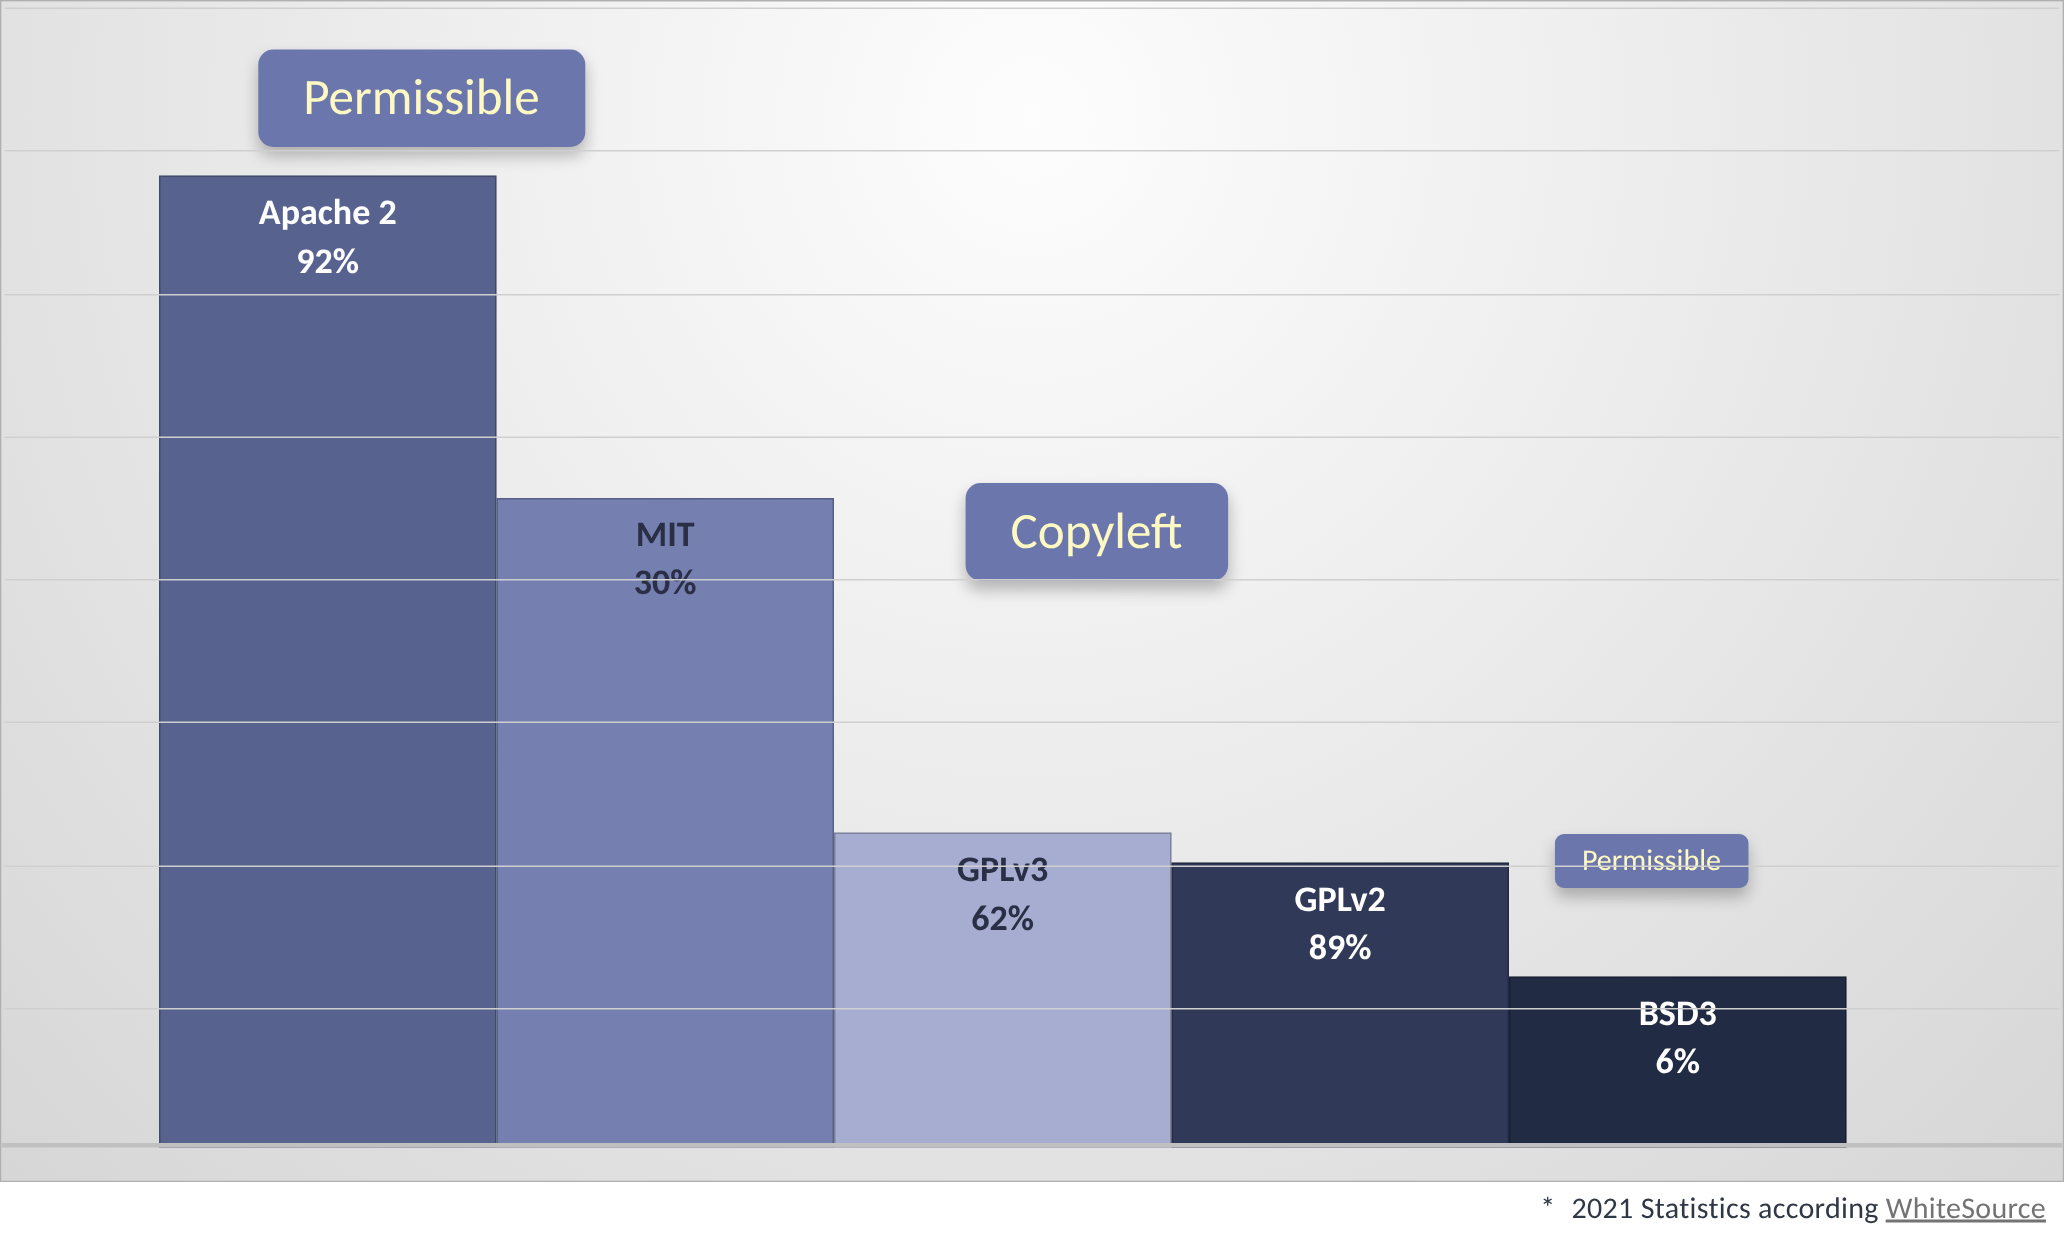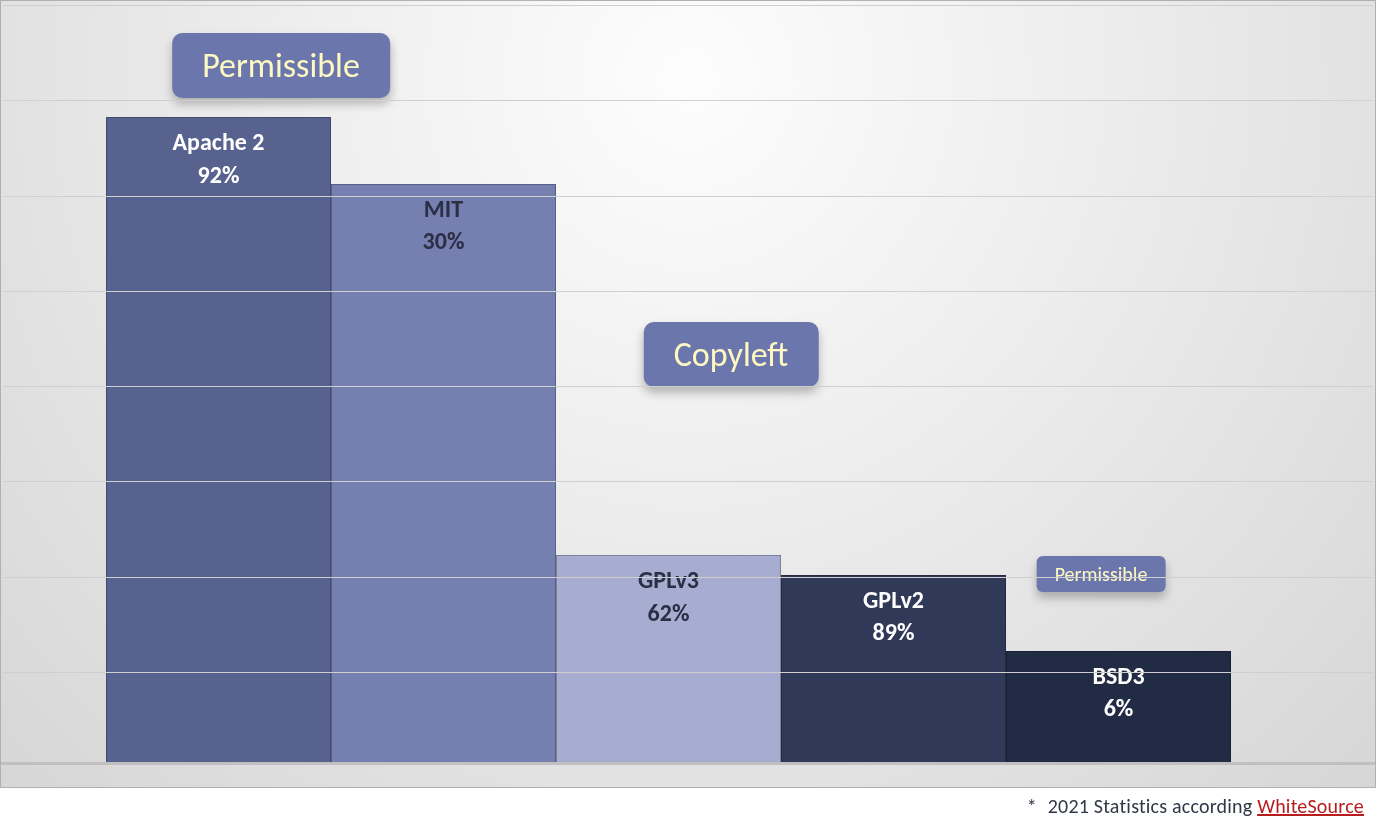--- a/index.html
+++ b/index.html
@@ -71,39 +71,39 @@
   .badge.small { font-size: 20px; padding: 6px 18px; border-radius: 6px; }
   .footnote {
     position: absolute;
     right: 12px;
     top: 794px;
     font-size: 20px;
     color: #303846;
     letter-spacing: 0.2px;
   }
   .footnote .star { color: #303846; margin-right: 6px; }
-  .footnote a { color: #b91c1c; text-decoration: underline; margin-top: 20px; }
+  .footnote a { color: #737373; text-decoration: underline; margin-top: 20px; }
 </style>
 </head>
 <body>
 
 <div class="chart-container">
 
   <div class="plot-area">
     
   </div>
 
   <div class="bars" id="bars" style="width: 1125px;">
       <div class="bar" style="width: 225px; height: 647.7px; background: rgb(88, 98, 143);">
         <div class="bar-label">
           <div>Apache 2</div>
           <div>92%</div>
         </div>
       </div>
-      <div class="bar" style="width: 225px; height: 581px; background: rgb(117, 128, 177);">
+      <div class="bar" style="width: 225px; height: 433px; background: rgb(117, 128, 177);">
         <div class="bar-label dark">
           <div>MIT</div>
           <div>30%</div>
         </div>
       </div>
       <div class="bar" style="width: 225px; height: 209.55px; background: rgb(166, 173, 208);">
         <div class="bar-label dark">
           <div>GPLv3</div>
           <div>62%</div>
         </div>

